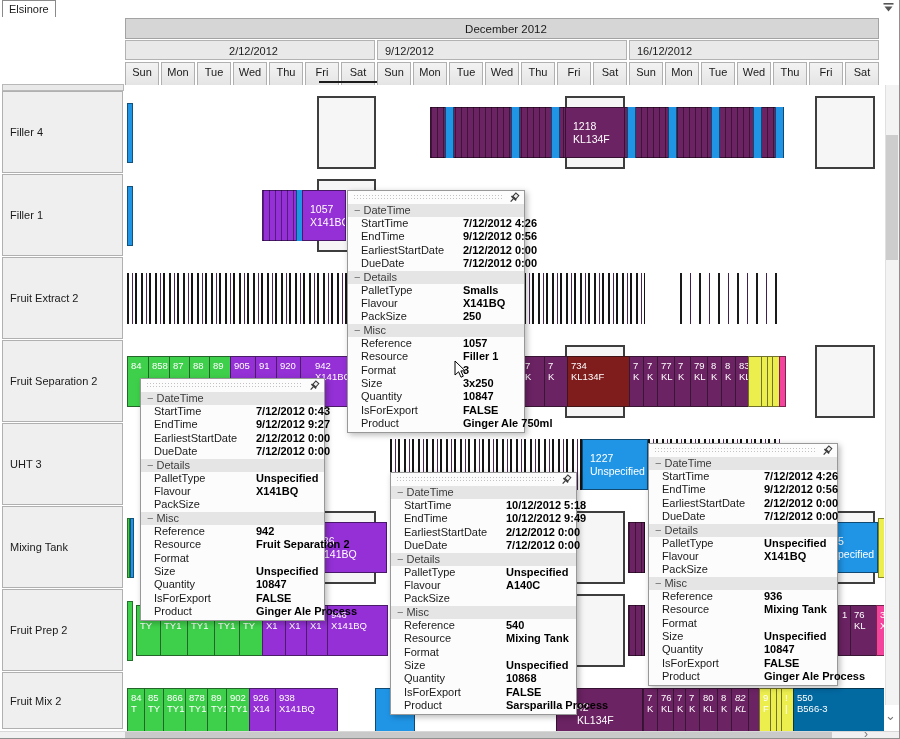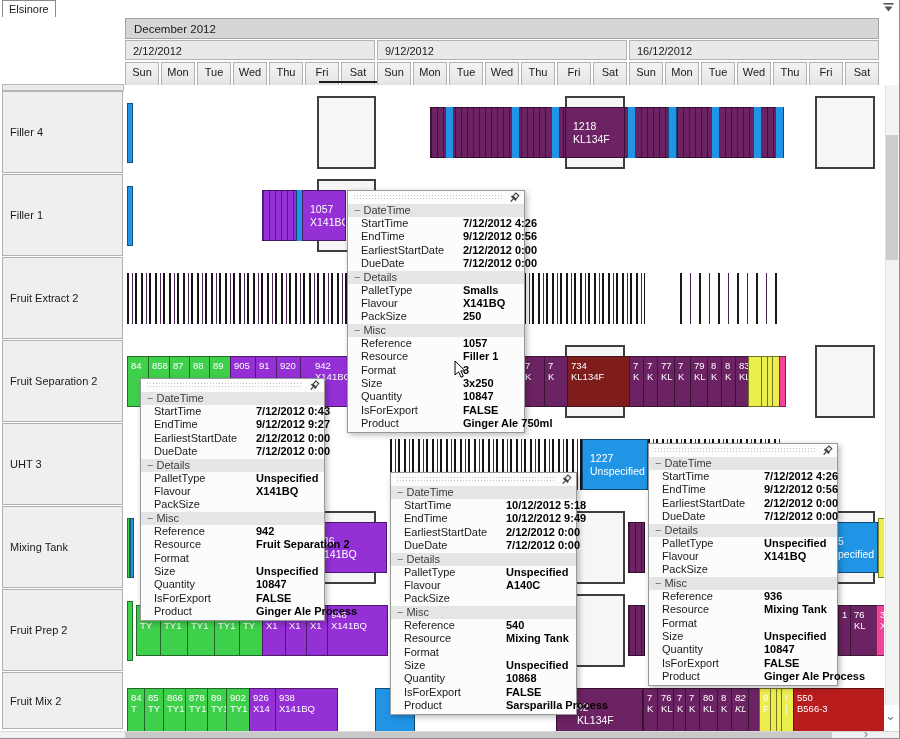--- a/index.html
+++ b/index.html
@@ -6,21 +6,21 @@
   #app{position:relative;width:900px;height:739px;overflow:hidden;background:#fff;
        font-family:"Liberation Sans", sans-serif;font-size:11px;color:#1a1a1a;
        border-right:1px solid #8f8f8f;border-bottom:1px solid #8f8f8f;box-sizing:border-box;}
   
   #tabstrip{position:absolute;left:0;top:0;width:100%;height:17px;background:#fff;}
   .tab{position:absolute;left:2px;top:0;height:16px;padding:0 6px;background:#fff;
        border:1px solid #8a8a8a;border-bottom:none;line-height:16px;font-size:11px;}
   #collapse-btn{position:absolute;right:4px;top:2px;width:13px;height:12px;cursor:default;}
   
   #month-hdr{position:absolute;left:125px;top:18px;width:754px;height:21px;background:#d6d6d6;
-      border:1px solid #a3a3a3;line-height:21px;padding-left:8px;box-sizing:border-box;font-size:11.5px;}
+      border:1px solid #a3a3a3;line-height:21px;padding-left:8px;box-sizing:border-box;font-size:11.5px;text-align:center;}
   #weeks{position:absolute;left:125px;top:40px;width:756px;height:21px;}
   .wk{position:absolute;top:0;width:250px;height:20px;background:#e9e9e9;border:1px solid #b2b2b2;
       line-height:20px;padding-left:7px;box-sizing:border-box;}
   #days{position:absolute;left:125px;top:62px;width:756px;height:21px;}
   .day{position:absolute;top:0;width:34px;height:26px;background:linear-gradient(#f3f3f3,#e3e3e3);
       border:1px solid #b0b0b0;line-height:19px;text-align:center;box-sizing:border-box;}
   #week-underline{position:absolute;left:319px;top:81px;width:58px;height:2px;background:#1b1b1b;}
   
   #res-strip{position:absolute;left:2px;top:84px;width:120px;height:5px;background:#e9e9e9;border:1px solid #b8b8b8;}
   .res{position:absolute;left:2px;width:121px;background:#efefef;border:1px solid #b0b0b0;
@@ -77,21 +77,21 @@
           <rect x="1.5" y="1" width="10" height="1.6" fill="#555"></rect>
           <path d="M2.5 4.5h8L6.5 9.5z" fill="#555"></path>
         </svg>
     </div>
   </div>
 
   <div id="month-hdr">
     <span>December 2012</span>
   </div>
   <div id="weeks">
-      <div class="wk" style="left: 0px; top: 0px;">2/12/2012</div>
+      <div class="wk" style="left: 0px; top: 0px; text-align: center;">2/12/2012</div>
       <div class="wk" style="left: 252px; top: 0px;">9/12/2012</div>
       <div class="wk" style="left: 504px; top: 0px;">16/12/2012</div>
     </div>
   <div id="days">
       <div class="day" style="left: 0px; top: 0px;">Sun</div>
       <div class="day" style="left: 36px; top: 0px;">Mon</div>
       <div class="day" style="left: 72px; top: 0px;">Tue</div>
       <div class="day" style="left: 108px; top: 0px;">Wed</div>
       <div class="day" style="left: 144px; top: 0px;">Thu</div>
       <div class="day" style="left: 180px; top: 0px;">Fri</div>
@@ -401,21 +401,21 @@
         <div class="cell" style="width: 12px; background: rgb(236, 238, 78);">
           <div>9</div>
           <div>F</div>
         </div>
         <div class="cell" style="width: 7px; background: rgb(236, 238, 78);"></div>
         <div class="cell" style="width: 6px; background: rgb(236, 238, 78);"></div>
         <div class="cell" style="width: 13px; background: rgb(236, 238, 78);">
           <div>!</div>
           <div>|</div>
         </div>
-        <div class="cell" style="width: 93px; background: #b91c1c;">
+        <div class="cell" style="width: 93px; background: #0369a1;">
           <div>550</div>
           <div>B566-3</div>
         </div>
       </div>
     </div>
 
   <div id="vtrack"></div>
   <div id="vthumb"></div>
   <div id="vdown">⌄</div>
   <div id="htrack"></div>

